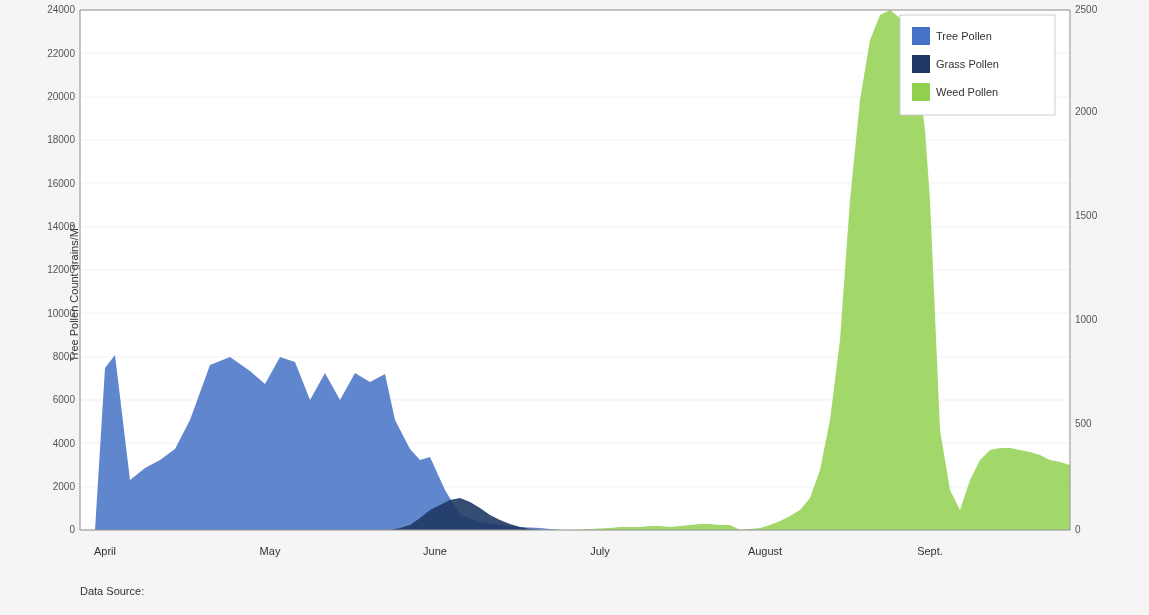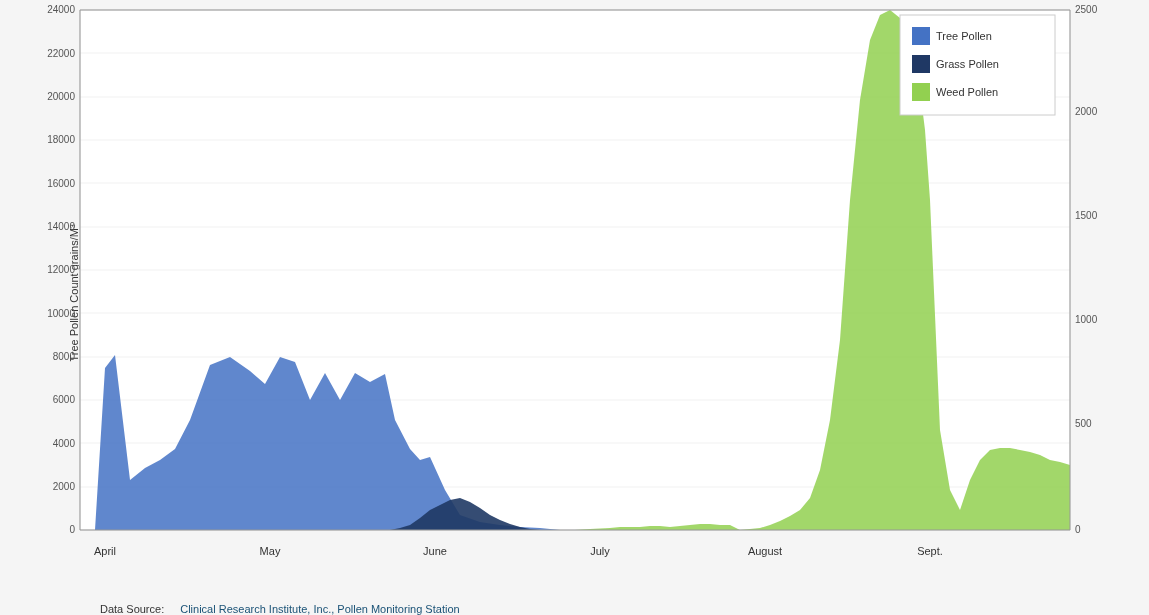--- a/index.html
+++ b/index.html
@@ -14,25 +14,24 @@
       width: 1149px;
       height: 615px;
       background: #f5f5f5;
       position: relative;
       display: flex;
       flex-direction: column;
     }
     .footer {
       height: 30px;
       display: flex;
-      align-items: flex-end;
-      padding-left: 100px;
+      align-items: flex-start;
+      padding-left: 80px;
       font-size: 11px;
       color: #333;
-      gap: 16px;
     }
     .footer a {
       color: #1a5276;
       text-decoration: none;
     }
     .outer-wrapper {
       position: relative;
       width: 1149px;
       height: 585px;
     }
@@ -235,15 +234,14 @@
       <text x="936" y="68" font-size="11" fill="#333">Grass Pollen</text>
 
       <rect x="912" y="83" width="18" height="18" fill="#92D050"></rect>
       <text x="936" y="96" font-size="11" fill="#333">Weed Pollen</text>
 
     </svg>
   </div>
 
   <div class="footer">
     <span>Data Source: </span>
-    <a href="#">Clinical Research Institute, Inc., Pollen Monitoring Station</a>
   </div>
 </div>
 
 </body></html>

